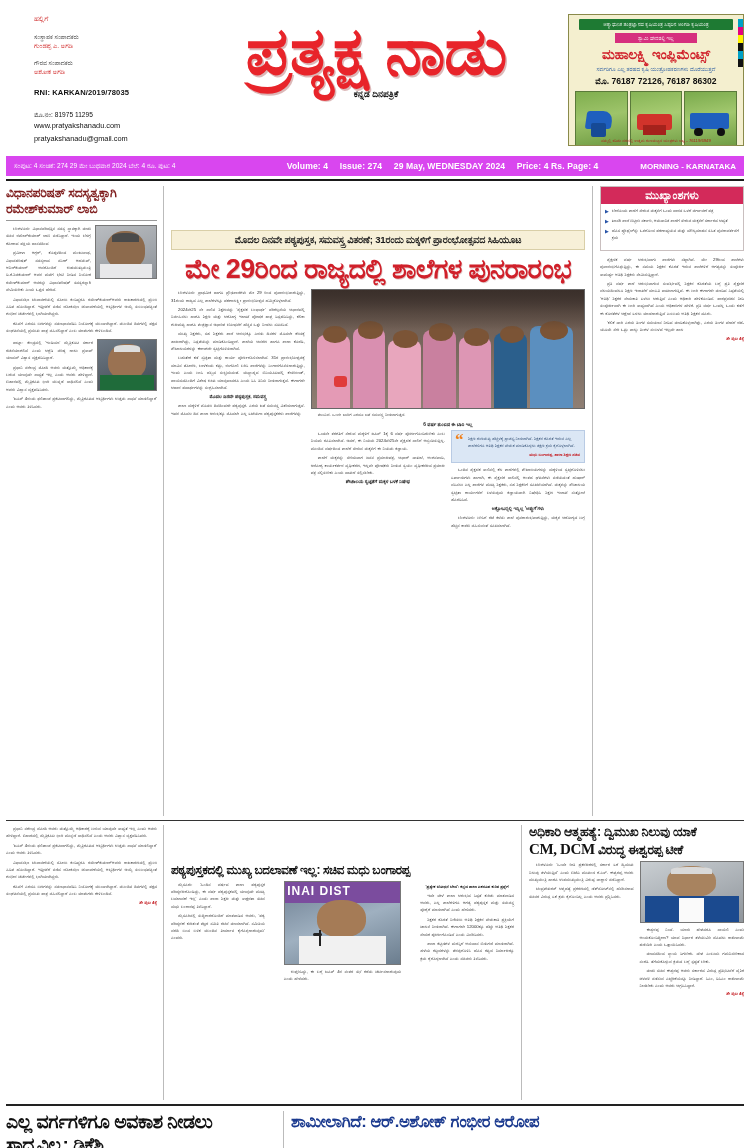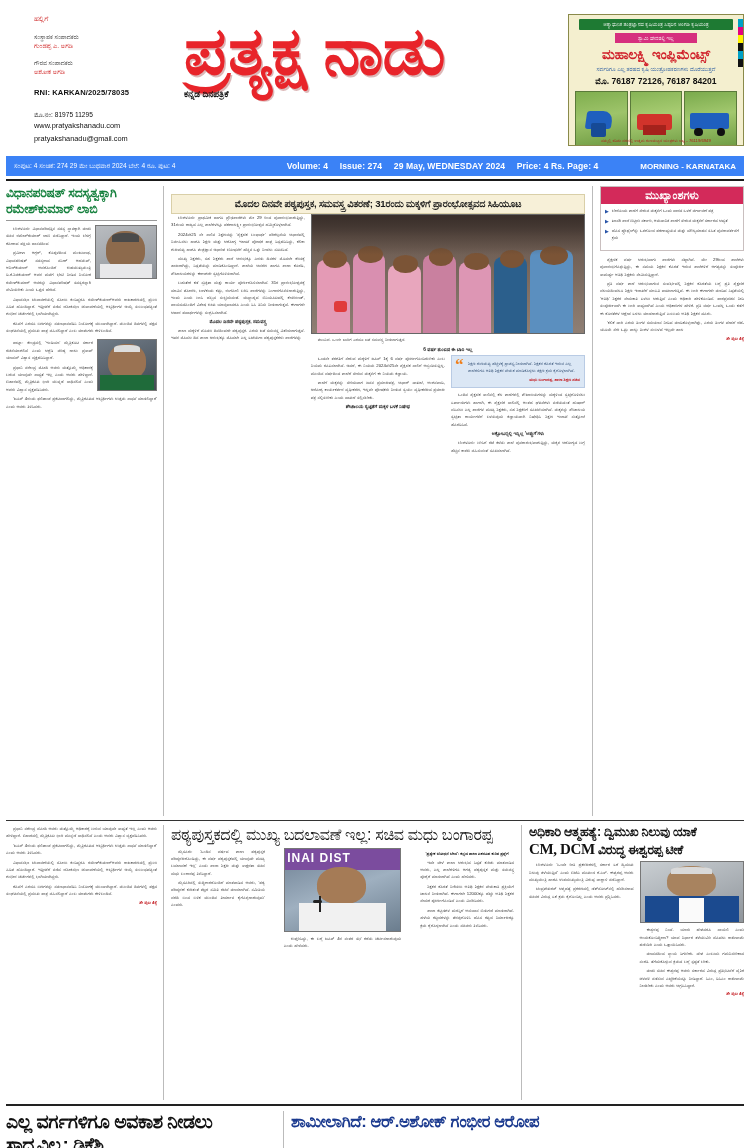--- a/index.html
+++ b/index.html
@@ -15,21 +15,21 @@
   .masthead { display:flex; align-items:flex-start; height:152px; padding-top:14px; }
   .mast-left { width:178px; padding-left:28px; font-size:7px; color:#111; line-height:1.55; }
   .mh-bullet { color:#cc2222; font-size:7px; margin-bottom:7px; }
   .mh-red { color:#d12b2b; font-size:6.5px; }
   .mh-gray { color:#3a3a3a; font-size:6.2px; }
   .mh-pair { margin-bottom:6px; }
   .mh-rni { font-size:7.6px; font-weight:bold; color:#111; margin:10px 0 10px; letter-spacing:.1px; }
   .mh-contact { font-size:7.4px; color:#111; line-height:1.75; }
   .mh-phone { font-size:6.6px; }
 
-  .mast-center { flex:1; position:relative; padding-top:4px; }
+  .mast-center { flex:1; position:relative; text-align:center; padding-top:4px; }
   .logo {
     font-family: "Liberation Sans", sans-serif;
     font-size:66px; font-weight:bold; color:#e8242a;
     letter-spacing:-1px; line-height:1.02;
     text-shadow: 1.5px 1.5px 0 rgba(140,20,20,.30);
     white-space:nowrap;
   }
   .logo-sub1 { font-size:9px; color:#111; margin-top:4px; font-weight:bold; }
   .logo-sub2 { font-size:8.2px; color:#111; font-weight:bold; letter-spacing:.2px; margin-top:2px; }
 
@@ -51,47 +51,47 @@
   .imp2b{ position:absolute; left:24%; top:62%; width:46%; height:18%; background:#a5221c;}
   .imp3 { position:absolute; left:10%; top:38%; width:76%; height:30%; background:#1f5fbe; border-radius:2px;}
   .imp3b{ position:absolute; left:18%; top:66%; width:16%; height:16%; background:#111; border-radius:50%;}
   .imp3c{ position:absolute; left:62%; top:66%; width:16%; height:16%; background:#111; border-radius:50%;}
   .ad-foot { position:absolute; bottom:2px; left:0; right:0; text-align:center; font-size:4.2px; color:#b01818; }
   .ad-colorbar { position:absolute; right:0; top:4px; width:5px; height:48px; }
   .ad-colorbar div { height:8px; }
 
   
   .infobar {
-    background:#3b82f6; color:#fff; height:20px; display:flex; align-items:center;
+    background:#d946ef; color:#fff; height:20px; display:flex; align-items:center;
     font-size:8.6px; font-weight:bold; padding:0 8px; margin-top:4px;
   }
   .ib-kn { font-size:6.6px; font-weight:normal; width:240px; }
   .ib-mid { flex:1; text-align:center; letter-spacing:.1px; }
   .ib-mid span { margin-right:9px; }
   .ib-right { font-size:8px; }
   .hr-thick { height:2px; background:#1a1a1a; margin-top:3px; }
 
   
   .kn {
     font-size:4.3px; line-height:1.72; color:#2c2c2c; text-align:justify;
     word-spacing:.4px;
   }
   .kn p { margin-bottom:2px; text-indent:7px; }
   .subhead-c { text-align:center; font-weight:bold; font-size:4.8px; color:#1a1a1a; margin:3px 0; }
   .contmark { color:#c52026; font-size:4.4px; text-align:right; font-weight:bold; margin-top:2px; }
 
   
   .body-grid { display:flex; margin-top:5px; height:630px; }
   .col-left { width:158px; padding-right:6px; border-right:1px solid #bbb; }
-  .col-mid  { flex:1; padding:8px 7px; }
+  .col-mid  { flex:1; padding:8px 7px;margin-top:36px; }
   .col-right{ width:152px; padding-left:7px; border-left:1px solid #bbb; }
 
   
   .lead-head {
-    font-size:12.5px; font-weight:bold; color:#15803d; line-height:1.24; letter-spacing:-.3px;
+    font-size:12.5px; font-weight:bold; color:#7f1d1d; line-height:1.24; letter-spacing:-.3px;
     border-bottom:1px solid #999; padding-bottom:3px; margin-bottom:4px;
   }
   .lead-head.boxed { border-top:1px solid #999; padding-top:4px; }
   .photo {
     background:linear-gradient(160deg,#9aa3ab 0%,#b9bfc5 40%,#8d949b 100%);
     border:1px solid #777; position:relative; overflow:hidden;
   }
   .face { position:absolute; border-radius:46% 46% 42% 42%; }
   .float-r { float:right; margin:0 0 3px 4px; }
 
@@ -127,21 +127,21 @@
   .hl-title { background:#d32a5a; color:#fff; font-size:11px; font-weight:bold; text-align:center; padding:2px 0; }
   .hl-body { padding:4px 4px 5px; }
   .hl-item { display:flex; gap:3px; font-size:4.3px; line-height:1.62; color:#2c2c2c; margin-bottom:3px; text-align:justify; }
   .tri { color:#2a55a8; font-size:5px; line-height:1.2; }
 
   
   .band2 { display:flex; margin-top:4px; border-top:1px solid #333; padding-top:4px; height:280px; }
   .b2-left { width:158px; padding-right:6px; border-right:1px solid #bbb;}
   .b2-mid { flex:1; padding:0 7px; border-right:1px solid #bbb;}
   .b2-right{ width:222px; padding-left:7px; }
-  .mid-head { font-size:16px; font-weight:normal; color:#111; line-height:1.22; letter-spacing:-.35px; margin-bottom:3px; }
+  .mid-head { font-size:12px; font-weight:bold; color:#111; line-height:1.22; letter-spacing:-.35px; margin-bottom:3px;margin-top:38px; }
   .mid-head2 { font-size:12.6px; font-weight:bold; color:#111; line-height:1.2; letter-spacing:-.35px; }
   .mid-head2 .en { font-family:"Liberation Serif", serif; font-size:15px; }
 
   
   .band3 { display:flex; margin-top:4px; border-top:2px solid #222; padding-top:5px; height:255px; }
   .b3-left { width:278px; padding-right:7px; border-right:1px solid #bbb; }
   .b3-right{ flex:1; padding-left:7px; }
   .big-head-blue { font-size:19px; font-weight:bold; color:#111; line-height:1.2; letter-spacing:-.5px; }
   .big-head-blue2 { font-size:16.5px; font-weight:bold; color:#1b3a8f; line-height:1.22; letter-spacing:-.4px; }
   .bluehead { color:#1b3a8f; }
@@ -159,39 +159,39 @@
     <div class="mast-left">
       <div class="mh-bullet">ಹಲ್ಲಿಗೆ</div>
       <div class="mh-pair">
         <div class="mh-gray">ಸಂಸ್ಥಾಪಕ ಸಂಪಾದಕರು</div>
         <div class="mh-red">ಗುಂಡಪ್ಪ ಎ. ಅಗಡಿ</div>
       </div>
       <div class="mh-pair">
         <div class="mh-gray">ಗೌರವ ಸಂಪಾದಕರು</div>
         <div class="mh-red">ಅಶೋಕ ಅಗಡಿ</div>
       </div>
-      <div class="mh-rni">RNI: KARKAN/2025/78035</div>
+      <div class="mh-rni">RNI: KARKAN/2019/78035</div>
       <div class="mh-contact">
         <div class="mh-phone">ಮೊ.ನಂ: 81975 11295</div>
         <div>www.pratyakshanadu.com</div>
         <div>pratyakshanadu@gmail.com</div>
       </div>
     </div>
 
     <div class="mast-center">
       <div class="logo">ಪ್ರತ್ಯಕ್ಷ ನಾಡು</div>
       <div class="logo-sub1">ಕನ್ನಡ ದಿನಪತ್ರಿಕೆ</div>
     </div>
 
     <div class="mast-ad">
       <div class="ad-strip1">ಅತ್ಯಾಧುನಿಕ ತಂತ್ರಜ್ಞಾನದ ಕೃಷಿಯಂತ್ರ ಸಿಪ್ಪರಿನ ಅಂಗಡಿ ಕೃಷಿಯಂತ್ರ</div>
       <div class="ad-strip2">ಸ್ವಾಮಿ ದೇವರಲ್ಲಿ ಇಲ್ಲ</div>
       <div class="ad-title">ಮಹಾಲಕ್ಷ್ಮಿ ಇಂಪ್ಲಿಮೆಂಟ್ಸ್</div>
       <div class="ad-line">ಸರ್ವರಿಗೂ ಎಲ್ಲ ತರಹದ ಕೃಷಿ ಯಂತ್ರೋಪಕರಣಗಳು ದೊರೆಯುತ್ತವೆ</div>
-      <div class="ad-phone">ಮೊ. 76187 72126, 76187 84201</div>
+      <div class="ad-phone">ಮೊ. 76187 72126, 76187 86302</div>
       <div class="ad-imgs">
         <div class="ad-img ad-g1">
             <div class="imp1"></div>
             <div class="imp1b"></div>
           </div>
         <div class="ad-img ad-g2">
             <div class="imp2"></div>
             <div class="imp2b"></div>
           </div>
         <div class="ad-img ad-g3">
@@ -252,20 +252,21 @@
         <div class="kn">
           <p>ಪಾಟ್ನಾ: ಕೇಂದ್ರದಲ್ಲಿ 'ಇಂಡಿಯಾ' ಮೈತ್ರಿಕೂಟ ಸರ್ಕಾರ ರಚನೆಯಾಗಲಿದೆ ಎಂದು ಆರ್‍ಜೆಡಿ ವರಿಷ್ಠ ಲಾಲು ಪ್ರಸಾದ್ ಯಾದವ್ ವಿಶ್ವಾಸ ವ್ಯಕ್ತಪಡಿಸಿದ್ದಾರೆ.</p>
           <p>ಪ್ರಧಾನಿ ನರೇಂದ್ರ ಮೋದಿ ಅವರು ಮತ್ತೊಮ್ಮೆ ಅಧಿಕಾರಕ್ಕೆ ಬರುವ ಯಾವುದೇ ಸಾಧ್ಯತೆ ಇಲ್ಲ ಎಂದು ಅವರು ಹೇಳಿದ್ದಾರೆ. ಬಿಹಾರದಲ್ಲಿ ಮೈತ್ರಿಕೂಟ ಭಾರಿ ಮುನ್ನಡೆ ಸಾಧಿಸಲಿದೆ ಎಂದು ಅವರು ವಿಶ್ವಾಸ ವ್ಯಕ್ತಪಡಿಸಿದರು.</p>
           <p>'ಜೂನ್ 4ರಂದು ಫಲಿತಾಂಶ ಪ್ರಕಟವಾಗಲಿದ್ದು, ಮೈತ್ರಿಕೂಟದ ಅಭ್ಯರ್ಥಿಗಳು ಉತ್ತಮ ಸಾಧನೆ ಮಾಡಲಿದ್ದಾರೆ' ಎಂದು ಅವರು ತಿಳಿಸಿದರು.</p>
         </div>
       </div>
     </div>
 
     <div class="col-mid">
       <div class="kicker">ಮೊದಲ ದಿನವೇ ಪಠ್ಯಪುಸ್ತಕ, ಸಮವಸ್ತ್ರ ವಿತರಣೆ; 31ರಂದು ಮಕ್ಕಳಿಗೆ ಪ್ರಾರಂಭೋತ್ಸವದ ಸಿಹಿಯೂಟ</div>
+      <div class="mega-head">ಮೇ 29ರಿಂದ ರಾಜ್ಯದಲ್ಲಿ ಶಾಲೆಗಳ ಪುನರಾರಂಭ</div>
 
       <div class="lead-cols">
 
         <div class="lc">
           <div class="kn">
             <p>ಬೆಂಗಳೂರು: ಪ್ರಾಥಮಿಕ ಹಾಗೂ ಪ್ರೌಢಶಾಲೆಗಳು ಮೇ 29 ರಿಂದ ಪುನಾರಂಭವಾಗುತ್ತಿದ್ದು, 31ರಂದು ರಾಜ್ಯದ ಎಲ್ಲ ಶಾಲೆಗಳಲ್ಲೂ ಪಠಣಾಲಕ್ಷ್ಮೀ ಪ್ರಾರಂಭೋತ್ಸವ ಹಮ್ಮಿಕೊಳ್ಳಲಾಗಿದೆ.</p>
             <p>2024ನೇ25 ನೇ ಸಾಲಿನ ಶಿಕ್ಷಣವನ್ನು 'ಶೈಕ್ಷಣಿಕ ಬಂಧಾರ್ಥ' ಪರಿಕಲ್ಪನೆಯ ಆಧಾರದಲ್ಲಿ ನಿರ್ವಹಿಸಲು ಹಾಗೂ ಶಿಕ್ಷಣ ಮತ್ತು ಆರೋಗ್ಯ ಇಲಾಖೆ ಪೋಷಕ ಪಾತ್ರ ಸಿದ್ಧಪಡಿಸಿದ್ದು, ಕಲಿಕಾ ಗುಣಮಟ್ಟ ಹಾಗೂ ಶಂತ್ರಜ್ಞಾನ ಆಧಾರಿತ ಬೋಧನೆಗೆ ಹೆಚ್ಚಿನ ಒತ್ತು ನೀಡಲು ಸೂಚಿಸಿದೆ.</p>
             <p>ಮುಖ್ಯ ಶಿಕ್ಷಕರು, ಸಹ ಶಿಕ್ಷಕರು ಶಾಲೆ ಆರಂಭಕ್ಕೂ ಎರಡು ದಿನಗಳ ಮೊದಲೇ ಕೆಲಸಕ್ಕೆ ಹಾಜರಾಗಿದ್ದು, ಸಿದ್ಧತೆಯನ್ನು ಮಾಡಿಕೊಂಡಿದ್ದಾರೆ. ಶಾಲೆಯ ಆವರಣ ಹಾಗೂ ಶಾಲಾ ಕೊಠಡಿ, ಶೌಚಾಲಯಗಳನ್ನು ಈಗಾಗಲೇ ಸ್ವಚ್ಛಗೊಳಿಸಲಾಗಿದೆ.</p>
             <p>ಬಹುತೇಕ ಕಡೆ ಸ್ವಚ್ಛತಾ ಮತ್ತು ಕಾರ್ಯ ಪೂರ್ಣಗೊಳಿಸಲಾಗಿದೆ. 31ರ ಪ್ರಾರಂಭೋತ್ಸವಕ್ಕೆ ಮಾವಿನ ತೋರಣ, ಬಾಳೆಕಂದು ಕಟ್ಟು, ರಂಗೋಲಿ ಬರಿಸಿ ಶಾಲೆಗಳನ್ನು ಸಿಂಗಾರಗೊಳಿಸಲಾಗುತ್ತಿದ್ದು, ಇಂದು ಎಂದು ಬಾಸಿ ಹಬ್ಬದ ಸಂಭ್ರಮದಂತೆ. ಮಧ್ಯಾಹ್ನದ ಬಿಸಿಯೂಟದಲ್ಲಿ ಕೇಸರಿಬಾತ್, ಪಾಯಸದೊಂದಿಗೆ ವಿಶೇಷ ಊಟ ಯಾವುದಾದರೂ ಎಂದು ಸಿಹಿ ತಿನಿಸು ನೀಡಲಾಗುತ್ತದೆ. ಈಗಾಗಲೇ ಆಹಾರ ಪದಾರ್ಥಗಳನ್ನು ಸಂಗ್ರಹಿಸಲಾಗಿದೆ.</p>
           </div>

